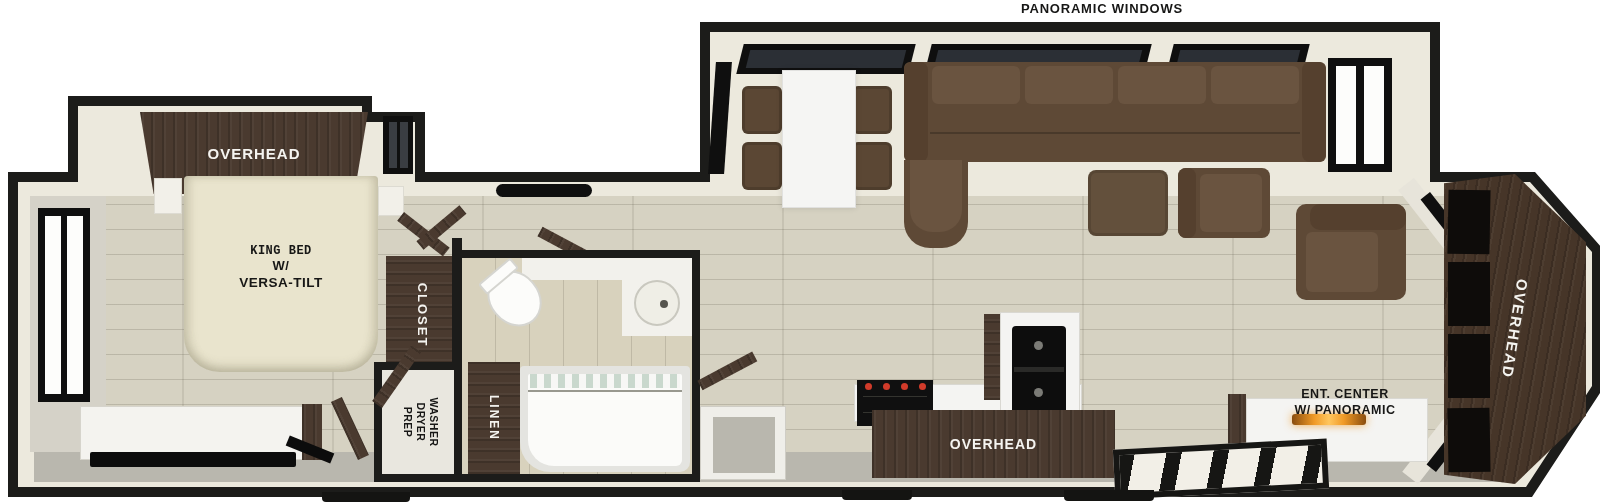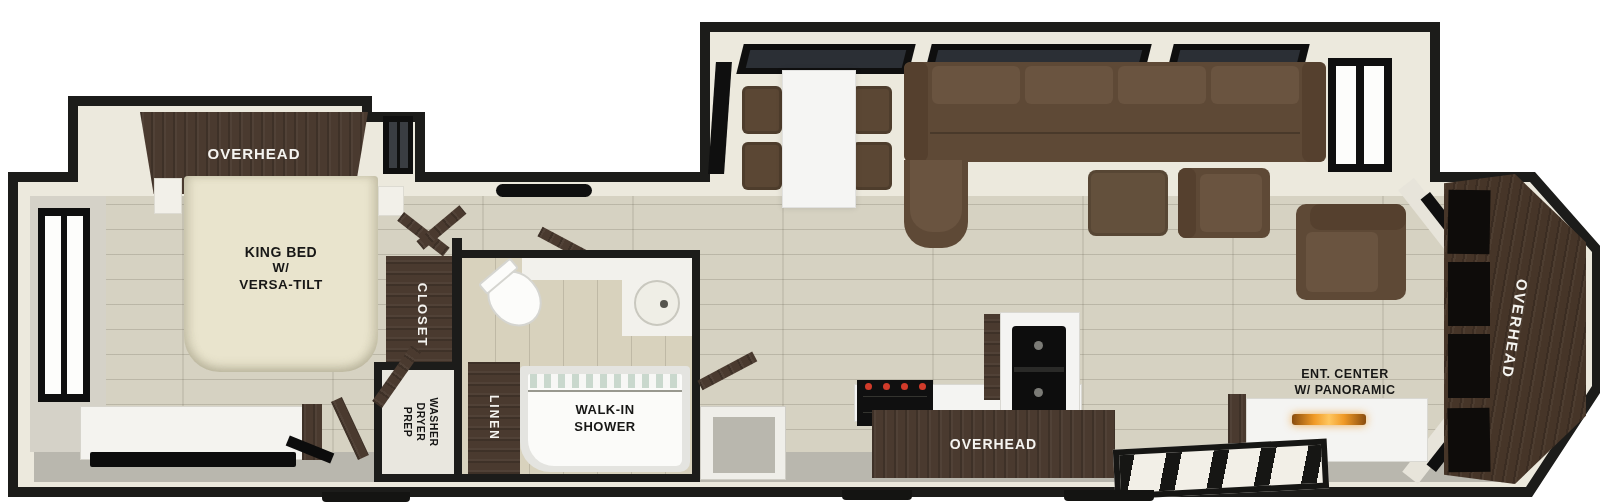--- a/index.html
+++ b/index.html
@@ -52,21 +52,21 @@
   </div>
 
   <div class="abs" style="left:154px;top:178px;width:28px;height:36px;background:#f2f0e9;border:1px solid #dddbd2;"></div>
   <div class="abs" style="left:378px;top:186px;width:26px;height:30px;background:#f2f0e9;border:1px solid #dddbd2;"></div>
 
   <div class="abs" style="left:200px;top:177px;width:80px;height:13px;background:#f1efe6;border:1px solid #d8d5c8;border-radius:6px;"></div>
   <div class="abs" style="left:288px;top:177px;width:80px;height:13px;background:#f1efe6;border:1px solid #d8d5c8;border-radius:6px;"></div>
 
   <div class="abs" style="left:184px;top:176px;width:194px;height:196px;background:var(--bed);border-radius:4px 4px 36px 36px;box-shadow:inset 0 -6px 10px rgba(120,115,90,.25), inset 6px 0 8px rgba(120,115,90,.18), inset -6px 0 8px rgba(120,115,90,.18);">
     <div class="col" style="width:100%;padding-top:68px;">
-      <span class="lbl" style="font-size:14px;">KING BED</span>
+      <span class="lbl" style="font-size:12px;font-family:Liberation Mono, monospace;">KING BED</span>
       <span class="lbl" style="font-size:13px;line-height:1.3;">W/</span>
       <span class="lbl" style="font-size:13.5px;">VERSA-TILT</span>
     </div>
   </div>
 
   <div class="abs blackwin" style="left:383px;top:116px;width:30px;height:58px;">
     <div class="abs" style="left:6px;top:6px;width:8px;height:46px;background:#3a3d42;"></div>
     <div class="abs" style="left:17px;top:6px;width:8px;height:46px;background:#3a3d42;"></div>
   </div>
 
@@ -108,24 +108,20 @@
     </div>
 
     <div class="abs cabv" style="left:6px;top:104px;width:52px;height:112px;">
       <span class="wlbl vcenter" style="font-size:12px;letter-spacing:2px;width:90px;">LINEN</span>
     </div>
 
     <div class="abs" style="left:58px;top:108px;width:170px;height:106px;background:#e4e4e0;border-radius:4px 4px 10px 30px;">
       <div class="abs" style="left:8px;top:8px;width:154px;height:92px;background:#fbfbf9;border-radius:2px 2px 6px 26px;"></div>
       <div class="abs" style="left:10px;top:8px;width:150px;height:14px;background:repeating-linear-gradient(90deg,#c9d8cd 0 7px,#f7f7f5 7px 14px);"></div>
       <div class="abs" style="left:8px;top:24px;width:154px;height:2px;background:#98988f;"></div>
-      <div class="col" style="position:absolute;left:0;top:36px;width:100%;">
-        <span class="lbl" style="font-size:13px;line-height:1.3;">WALK-IN</span>
-        <span class="lbl" style="font-size:13px;line-height:1.3;">SHOWER</span>
-      </div>
     </div>
   </div>
 
   <div class="abs" style="left:700px;top:406px;width:86px;height:74px;background:#efeee9;border:1px solid #cfcdc5;">
     <div class="abs" style="left:12px;top:10px;width:62px;height:56px;background:#b9b7ae;"></div>
   </div>
   <div class="abs cab" style="left:700px;top:380px;width:62px;height:11px;transform:rotate(-28deg);transform-origin:left center;"></div>
 
 
   <div class="abs white" style="left:854px;top:384px;width:228px;height:38px;"></div>
@@ -203,25 +199,28 @@
     <div class="abs" style="left:4px;top:16px;width:42px;height:64px;background:#0e0c0a;transform:rotate(1deg);"></div>
     <div class="abs" style="left:4px;top:88px;width:42px;height:64px;background:#0e0c0a;"></div>
     <div class="abs" style="left:4px;top:160px;width:42px;height:64px;background:#0e0c0a;"></div>
     <div class="abs" style="left:4px;top:234px;width:42px;height:64px;background:#0e0c0a;transform:rotate(-1deg);"></div>
     <span class="wlbl" style="position:absolute;left:50%;top:50%;transform:translate(-50%,-50%) rotate(99deg);font-size:15px;letter-spacing:2px;white-space:nowrap;">OVERHEAD</span>
   </div>
 
   <div class="abs cab" style="left:1228px;top:394px;width:18px;height:52px;"></div>
   <div class="abs white" style="left:1246px;top:398px;width:182px;height:64px;"></div>
   <div class="abs" style="left:1292px;top:414px;width:74px;height:11px;border-radius:3px;background:linear-gradient(90deg,#8a4d0e,var(--fire) 30%,#ffc65e 50%,var(--fire) 70%,#8a4d0e);box-shadow:0 0 8px rgba(240,154,39,.8);"></div>
-  <div class="abs col" style="left:1255px;top:366px;width:180px;">
+  <div class="abs col" style="left:1255px;top:386px;width:180px;">
     <span class="lbl" style="font-size:12.5px;line-height:1.3;">ENT. CENTER</span>
     <span class="lbl" style="font-size:12.5px;line-height:1.3;">W/ PANORAMIC</span>
   </div>
 
   <div class="abs" style="left:1114px;top:444px;width:214px;height:50px;border:6px solid #161614;background-color:#f2efe7;background-image:repeating-linear-gradient(104deg,#161614 0 15px,rgba(0,0,0,0) 15px 46px);transform:rotate(-3deg);"></div>
 
   <div class="abs" style="left:322px;top:492px;width:88px;height:10px;background:#141412;border-radius:0 0 4px 4px;"></div>
   <div class="abs" style="left:842px;top:490px;width:70px;height:10px;background:#141412;border-radius:0 0 4px 4px;"></div>
   <div class="abs" style="left:1064px;top:490px;width:90px;height:11px;background:#141412;border-radius:0 0 4px 4px;"></div>
 
+  <div class="abs flex" style="left:962px;top:0;width:280px;height:16px;">
+    <span class="lbl" style="font-size:13px;letter-spacing:.8px;">PANORAMIC WINDOWS</span>
+  </div>
 
 </div>
 
 </body></html>

